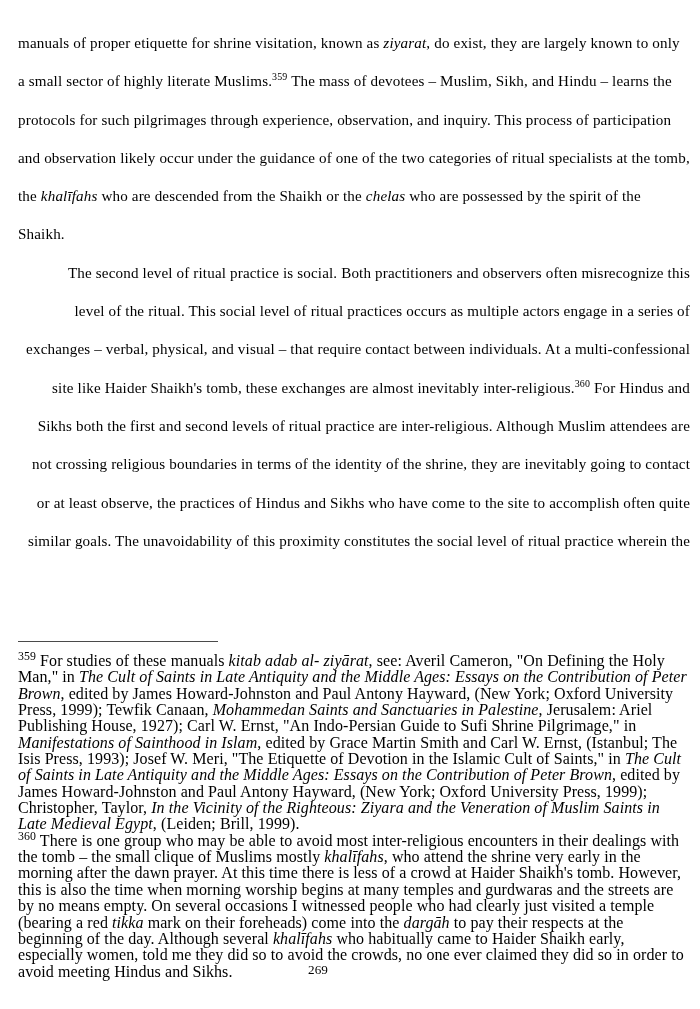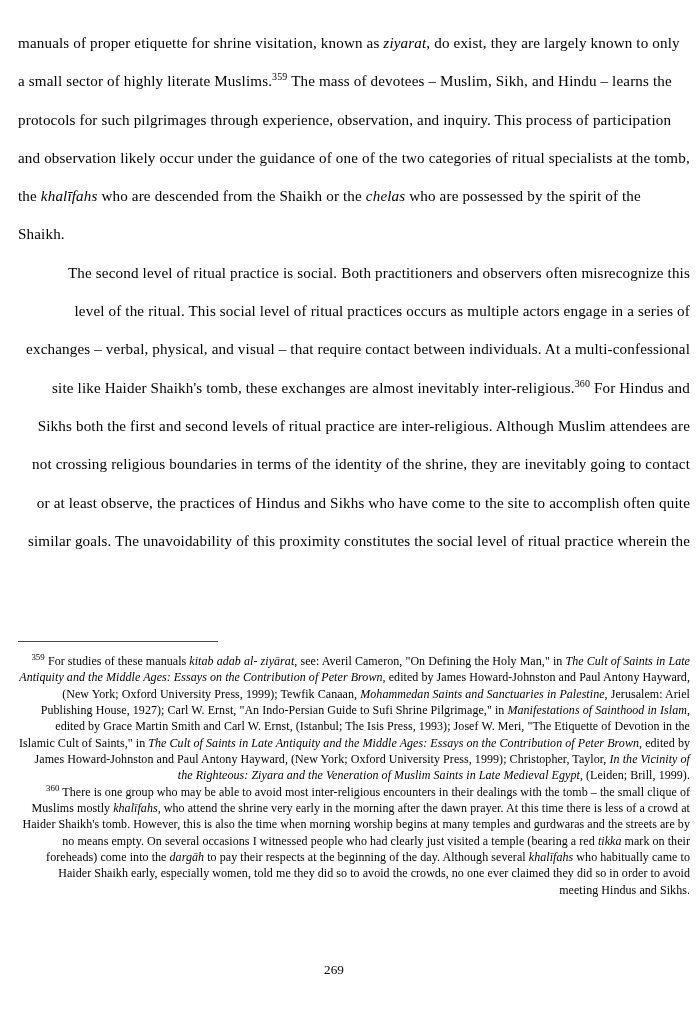--- a/index.html
+++ b/index.html
@@ -71,43 +71,42 @@
   .fn-rule {
     width: 200px;
     height: 0;
     border: 0;
     border-top: 1.1px solid #4a4a4a;
     margin: 0 0 11px 0;
     padding: 0;
   }
 
   .fn-note {
-    font-size: 12px;
+    font-size: 16px;
     line-height: 16.35px;
-    text-align: right;
+    text-align: left;
     margin: 0;
     letter-spacing: 0.005em;
   }
 
   .fn-note sup.fn-num {
     font-size: 0.74em;
     vertical-align: super;
     line-height: 0;
   }
 
   
   .page-number {
     position: absolute;
     left: 0;
     top: 962px;
     width: 636px;
     text-align: center;
     font-size: 13.2px;
     line-height: 16px;
-    margin-left: 16px;
   }
 </style>
 </head>
 <body>
 
 <div class="page">
 
   <div class="body-area">
     <p class="body-para" id="para-1"><span>manuals of proper etiquette for shrine visitation, known as </span><em>ziyarat</em><span>, do exist, they are largely known to only a small sector of highly literate Muslims.</span><sup class="fn">359</sup><span>  The mass of devotees – Muslim, Sikh, and Hindu – learns the protocols for such pilgrimages through experience, observation, and inquiry.  This process of participation and observation likely occur under the guidance of one of the two categories of ritual specialists at the tomb, the </span><em>khalīfahs</em><span> who are descended from the Shaikh or the </span><em>chelas</em><span> who are possessed by the spirit of the Shaikh.</span></p>
     <p class="body-para indented" id="para-2"><span>The second level of ritual practice is social.  Both practitioners and observers often misrecognize this level of the ritual.  This social level of ritual practices occurs as multiple actors engage in a series of exchanges – verbal, physical, and visual – that require contact between individuals.  At a multi-confessional site like Haider Shaikh's tomb, these exchanges are almost inevitably inter-religious.</span><sup class="fn">360</sup><span>  For Hindus and Sikhs both the first and second levels of ritual practice are inter-religious.  Although Muslim attendees are not crossing religious boundaries in terms of the identity of the shrine, they are inevitably going to contact or at least observe, the practices of Hindus and Sikhs who have come to the site to accomplish often quite similar goals.  The unavoidability of this proximity constitutes the social level of ritual practice wherein the</span></p>

